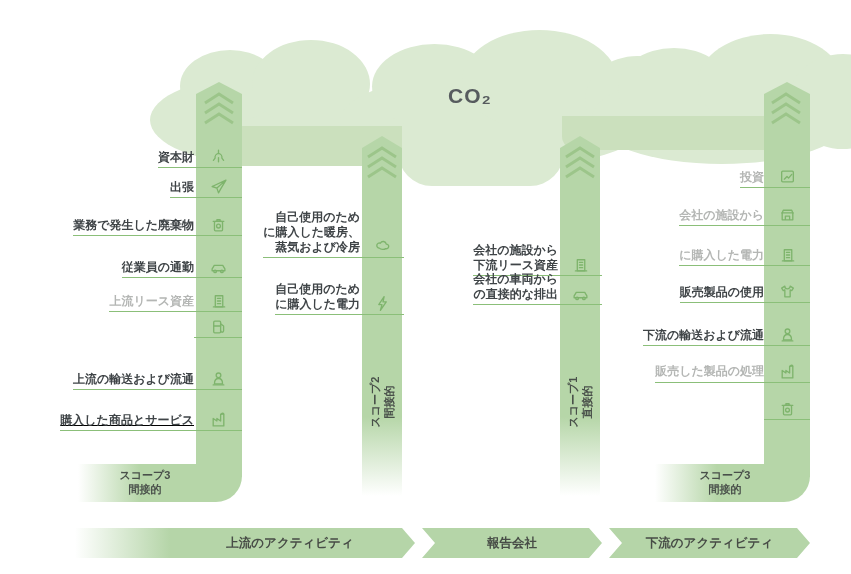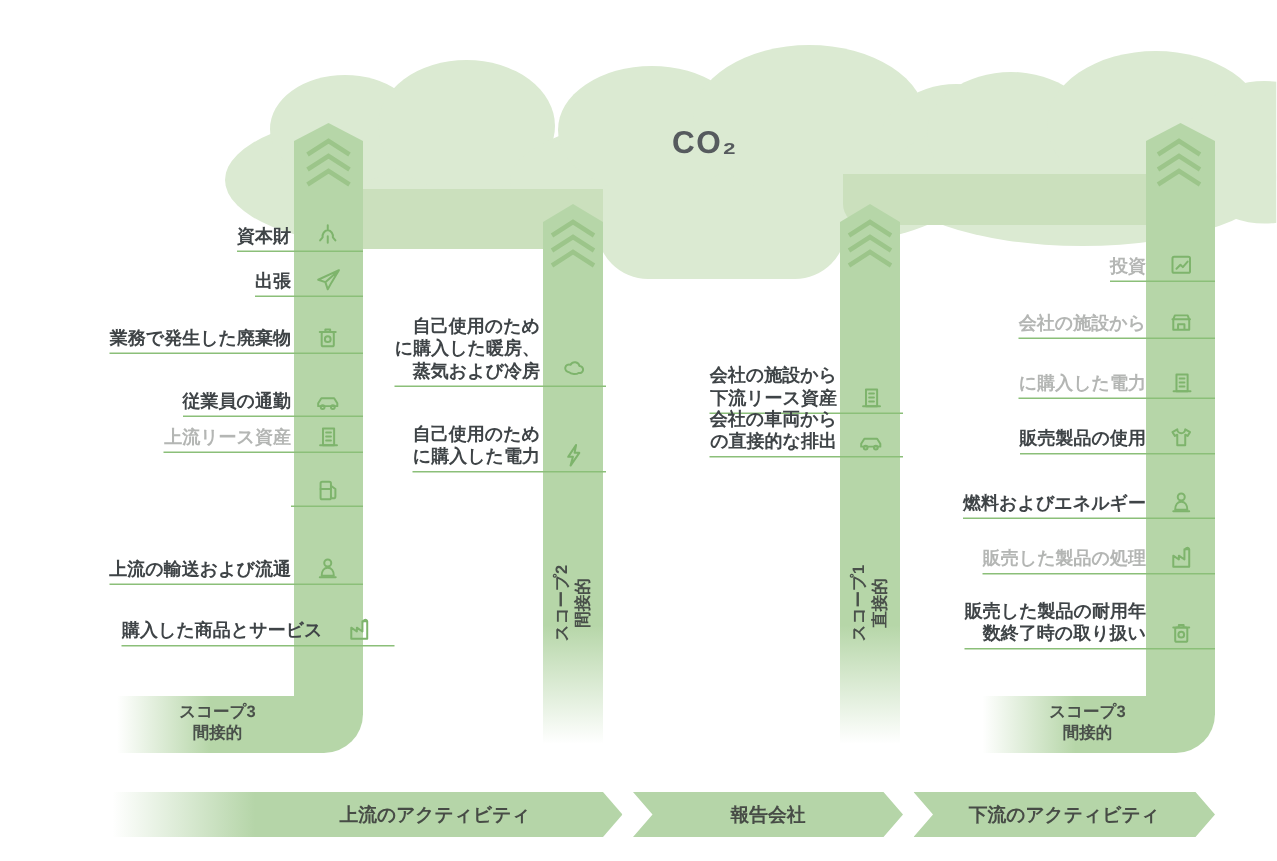--- a/index.html
+++ b/index.html
@@ -152,21 +152,21 @@
           <span class="item-label">従業員の通勤</span>
           <span class="icon-slot" style="width: 48px;">
             <svg width="17" height="17" viewBox="0 0 16 16" fill="none" stroke="#7eb46c" stroke-width="1.25" stroke-linecap="round" stroke-linejoin="round">
               <path d="M2 12v-1.8l2-3.2h8l2 3.2V12H2z"></path>
               <circle cx="4.8" cy="12.6" r="1.2"></circle>
               <circle cx="11.2" cy="12.6" r="1.2"></circle>
             </svg>
           </span>
         </div>
       </div>
-      <div class="item-row muted" style="right: 609px; top: 258px; width: 190px;">
+      <div class="item-row muted" style="right: 609px; top: 268px; width: 190px;">
         <div class="item-inner">
           <span class="item-label">上流リース資産</span>
           <span class="icon-slot" style="width: 48px;">
             <svg width="17" height="17" viewBox="0 0 16 16" fill="none" stroke="#7eb46c" stroke-width="1.25" stroke-linecap="round" stroke-linejoin="round">
               <rect x="5" y="3.5" width="7" height="10.5"></rect>
               <path d="M7 6h3M7 8.5h3M7 11h3M3.2 14h10.6"></path>
             </svg>
           </span>
         </div>
       </div>
@@ -185,21 +185,21 @@
           <span class="item-label">上流の輸送および流通</span>
           <span class="icon-slot" style="width: 48px;">
             <svg width="17" height="17" viewBox="0 0 16 16" fill="none" stroke="#7eb46c" stroke-width="1.25" stroke-linecap="round" stroke-linejoin="round">
               <circle cx="8" cy="5" r="2.2"></circle>
               <path d="M4.2 13c0-3.2 1.6-5 3.8-5s3.8 1.8 3.8 5z"></path>
               <path d="M3 14h10"></path>
             </svg>
           </span>
         </div>
       </div>
-      <div class="item-row" style="right: 588px; top: 387px; width: 190px;">
+      <div class="item-row" style="right: 609px; top: 387px; width: 190px; text-decoration: underline;">
         <div class="item-inner">
           <span class="item-label">購入した商品とサービス</span>
           <span class="icon-slot" style="width: 48px;">
             <svg width="17" height="17" viewBox="0 0 16 16" fill="none" stroke="#7eb46c" stroke-width="1.25" stroke-linecap="round" stroke-linejoin="round">
               <path d="M3 14V7l3.5 2.4V7L10 9.4V3h3v11H3z"></path>
               <path d="M10.8 3c0-1.2 2-1.2 2-.2"></path>
             </svg>
           </span>
         </div>
       </div>
@@ -288,45 +288,43 @@
           <span class="item-label">販売製品の使用</span>
           <span class="icon-slot" style="width: 46px;">
             <svg width="17" height="17" viewBox="0 0 16 16" fill="none" stroke="#7eb46c" stroke-width="1.25" stroke-linecap="round" stroke-linejoin="round">
               <path d="M5.5 3L2.5 4.8 4 7.2l1.5-.8V13h5V6.4l1.5.8 1.5-2.4L10.5 3a2.5 2.5 0 0 1-5 0z"></path>
             </svg>
           </span>
         </div>
       </div>
       <div class="item-row" style="right: 41px; top: 302px; width: 190px;">
         <div class="item-inner">
-          <span class="item-label">燃料およびエネルギー</span>
+          <span class="item-label">下流の輸送および流通</span>
           <span class="icon-slot" style="width: 46px;">
             <svg width="17" height="17" viewBox="0 0 16 16" fill="none" stroke="#7eb46c" stroke-width="1.25" stroke-linecap="round" stroke-linejoin="round">
               <circle cx="8" cy="5" r="2.2"></circle>
               <path d="M4.2 13c0-3.2 1.6-5 3.8-5s3.8 1.8 3.8 5z"></path>
               <path d="M3 14h10"></path>
             </svg>
           </span>
         </div>
       </div>
-      <div class="item-row muted" style="right: 41px; top: 339px; width: 190px;">
+      <div class="item-row muted" style="right: 41px; top: 339px; width: 190px; font-family: Liberation Mono, monospace;">
         <div class="item-inner">
           <span class="item-label">販売した製品の処理</span>
           <span class="icon-slot" style="width: 46px;">
             <svg width="17" height="17" viewBox="0 0 16 16" fill="none" stroke="#7eb46c" stroke-width="1.25" stroke-linecap="round" stroke-linejoin="round">
               <path d="M3 14V7l3.5 2.4V7L10 9.4V3h3v11H3z"></path>
               <path d="M10.8 3c0-1.2 2-1.2 2-.2"></path>
             </svg>
           </span>
         </div>
       </div>
       <div class="item-row" style="right: 41px; top: 376px; width: 190px;">
         <div class="item-inner">
-          <span class="item-label">販売した製品の耐用年
-数終了時の取り扱い</span>
           <span class="icon-slot" style="width: 46px;">
             <svg width="17" height="17" viewBox="0 0 16 16" fill="none" stroke="#7eb46c" stroke-width="1.25" stroke-linecap="round" stroke-linejoin="round">
               <path d="M3 5h10M6.5 5V3.5h3V5"></path>
               <rect x="4.2" y="5" width="7.6" height="9" rx="1"></rect>
               <circle cx="8" cy="9.5" r="1.8"></circle>
             </svg>
           </span>
         </div>
       </div>
     </div>

